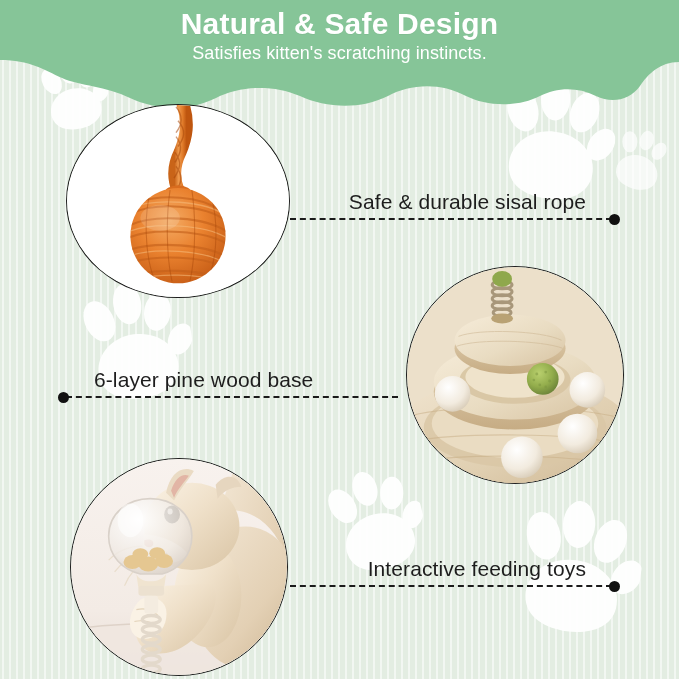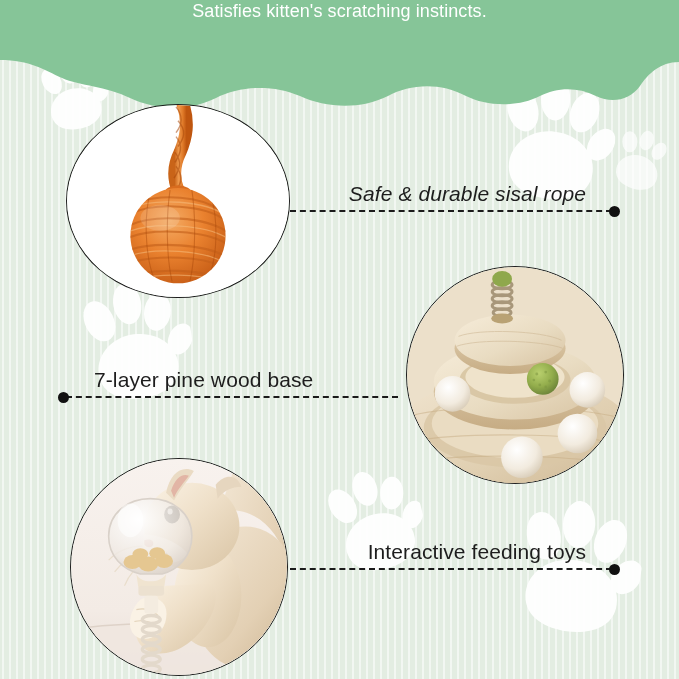--- a/index.html
+++ b/index.html
@@ -191,20 +191,21 @@
 
   <div class="banner">
     <svg viewBox="0 0 679 130" preserveAspectRatio="none" aria-hidden="true">
       <path d="M0 0 H679 V62 C660 62 648 74 640 86 C630 100 612 104 596 96
                C576 86 556 88 540 96 C516 108 486 106 466 96
                C440 82 410 84 388 96 C360 110 326 108 300 96
                C272 84 240 86 216 98 C188 112 156 110 130 98
                C106 86 80 86 62 78 C44 70 30 60 0 60 Z" fill="#86c598"></path>
     </svg>
     <div class="banner-text">
+      <div class="banner-title">Natural &amp; Safe Design</div>
       <div class="banner-sub">Satisfies kitten's scratching instincts.</div>
     </div>
   </div>
 
   <div class="photo-circle" style="left:66px; top:104px; width:224px; height:194px;">
     <div class="photo-inner">
       <svg viewBox="0 0 224 194" preserveAspectRatio="xMidYMid slice" aria-hidden="true">
         <defs>
           <radialGradient id="ballg" cx="42%" cy="34%" r="72%">
             <stop offset="0%" stop-color="#f4ab64"></stop>
@@ -255,21 +256,21 @@
           <path d="M84 88 C78 110 78 150 88 176"></path>
           <path d="M104 86 C100 112 100 152 106 178"></path>
           <path d="M126 86 C130 112 130 152 124 178"></path>
           <path d="M146 94 C152 116 152 150 144 172"></path>
         </g>
         <ellipse cx="94" cy="114" rx="20" ry="13" fill="#ffffff" opacity="0.14"></ellipse>
       </svg>
     </div>
   </div>
 
-  <div class="callout right" style="left:290px; top:172px; width:330px;font-style:italic;">
+  <div class="callout right" style="left:290px; top:180px; width:330px;">
     <span class="callout-label">Safe &amp; durable sisal rope</span>
     <span class="callout-line"></span>
     <span class="callout-dot"></span>
   </div>
 
   <div class="photo-circle" style="left:406px; top:266px; width:218px; height:218px;">
     <div class="photo-inner">
       <svg viewBox="0 0 218 218" preserveAspectRatio="xMidYMid slice" aria-hidden="true">
         <defs>
           <linearGradient id="wtop" x1="0" y1="0" x2="1" y2="1">
@@ -347,21 +348,21 @@
           <ellipse cx="96" cy="39" rx="10" ry="4"></ellipse>
           <ellipse cx="96" cy="46" rx="9" ry="4"></ellipse>
         </g>
         <ellipse cx="96" cy="52" rx="11" ry="5" fill="#b9a274"></ellipse>
         <ellipse cx="96" cy="12" rx="10" ry="8" fill="#8fa84c"></ellipse>
       </svg>
     </div>
   </div>
 
   <div class="callout left" style="left:58px; top:358px; width:340px;">
-    <span class="callout-label">7-layer pine wood base</span>
+    <span class="callout-label">6-layer pine wood base</span>
     <span class="callout-line"></span>
     <span class="callout-dot"></span>
   </div>
 
   <div class="photo-circle" style="left:70px; top:458px; width:218px; height:218px;">
     <div class="photo-inner">
       <svg viewBox="0 0 218 218" preserveAspectRatio="xMidYMid slice" aria-hidden="true">
         <defs>
           <linearGradient id="furg" x1="0" y1="0" x2="1" y2="1">
             <stop offset="0%" stop-color="#fbf3e6"></stop>
@@ -445,19 +446,19 @@
           <ellipse cx="81" cy="172" rx="9" ry="4"></ellipse>
           <ellipse cx="81" cy="182" rx="9" ry="4"></ellipse>
           <ellipse cx="81" cy="192" rx="9" ry="4"></ellipse>
           <ellipse cx="81" cy="202" rx="9" ry="4"></ellipse>
           <ellipse cx="81" cy="212" rx="9" ry="4"></ellipse>
         </g>
       </svg>
     </div>
   </div>
 
-  <div class="callout right" style="left:290px; top:530px; width:330px;text-decoration:underline;">
+  <div class="callout right" style="left:290px; top:547px; width:330px;text-decoration:underline;">
     <span class="callout-label">Interactive feeding toys</span>
     <span class="callout-line"></span>
     <span class="callout-dot"></span>
   </div>
 
 </div>
 
 </body></html>

